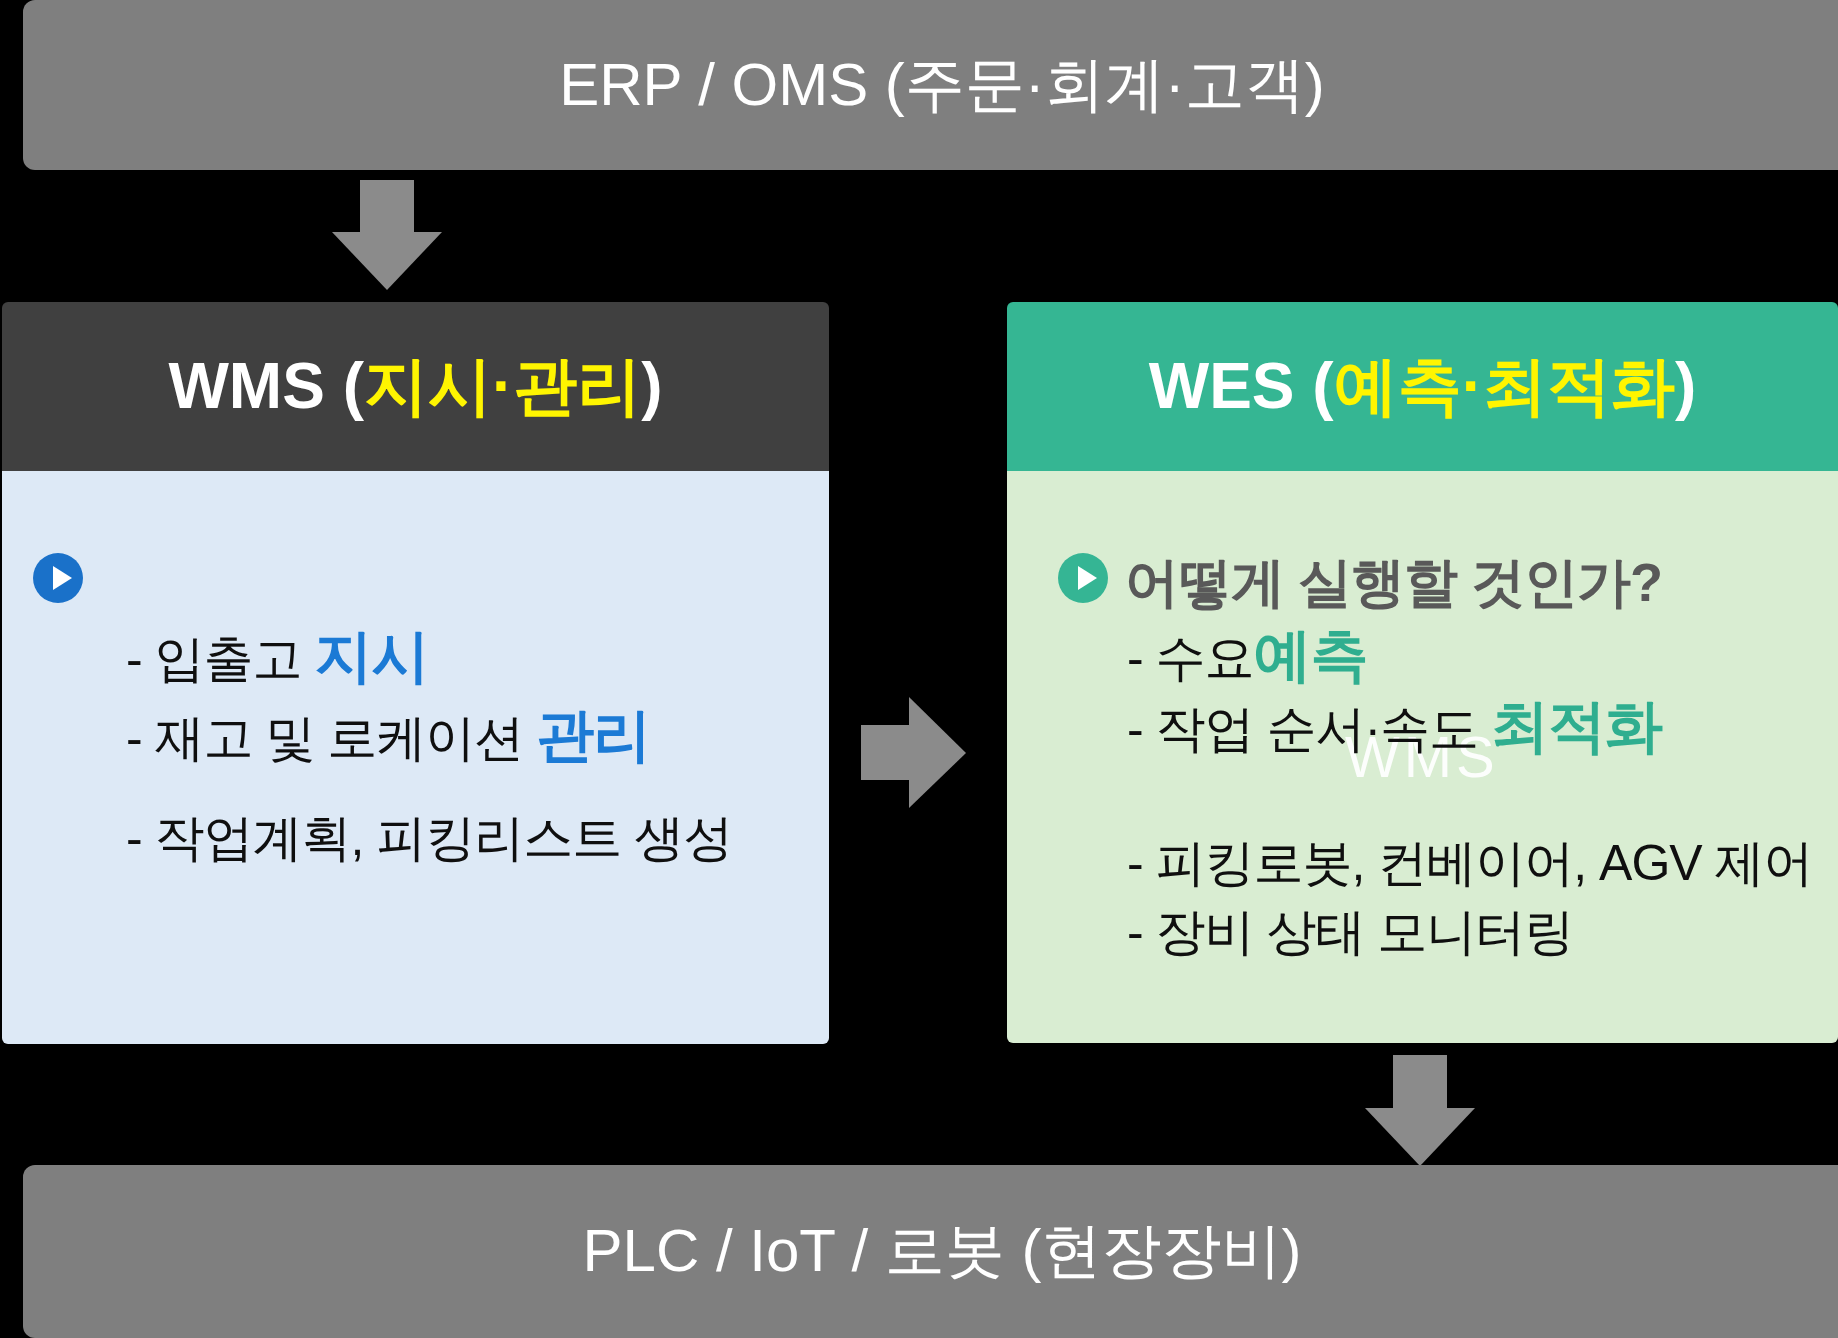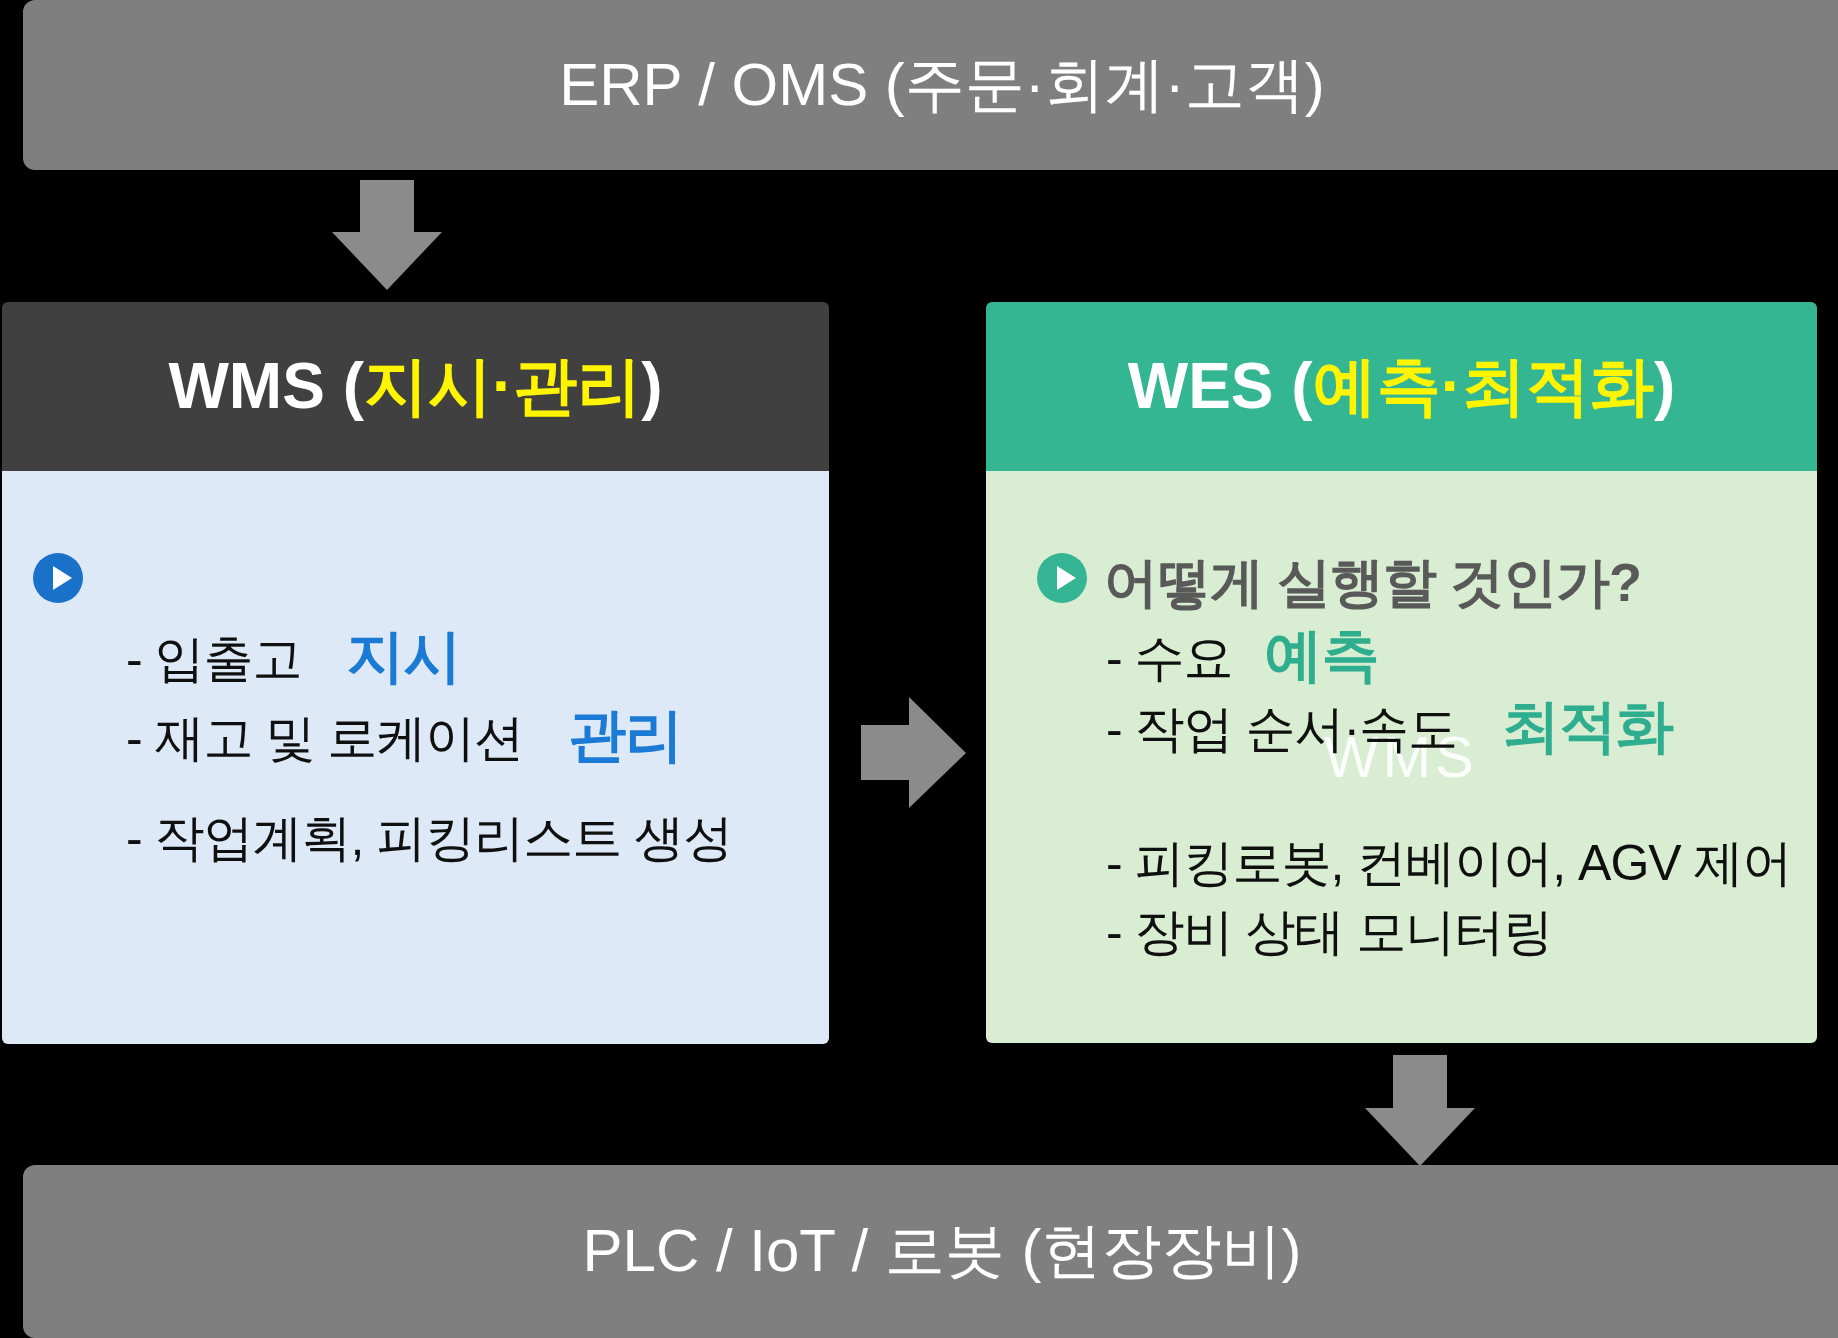--- a/index.html
+++ b/index.html
@@ -18,21 +18,21 @@
   }
   .bar-top{top:0;height:170px;}
   .bar-bottom{top:1165px;height:173px;}
   .bar-label{
     color:#ffffff;font-size:60px;font-weight:500;letter-spacing:0px;
     white-space:nowrap;
   }
   
   .panel{position:absolute;border-radius:6px;}
   .panel-wms{left:2px;top:302px;width:827px;height:742px;}
-  .panel-wes{left:986px;top:302px;width:831px;height:833px;}
+  .panel-wes{left:1007px;top:302px;width:831px;height:833px;}
   .panel-header{
     position:absolute;left:0;top:0;width:100%;height:169px;
     border-radius:6px 6px 0 0;
     display:flex;align-items:center;justify-content:center;
     white-space:nowrap;
   }
   .panel-wms .panel-header{background:#404040;}
   .panel-wes .panel-header{background:#35b693;}
   .panel-title{color:#ffffff;font-size:64px;font-weight:700;}
   .panel-title .hl{color:#fff500;}
@@ -40,21 +40,21 @@
     position:absolute;left:0;top:169px;width:100%;
     border-radius:0 0 6px 6px;
   }
   .panel-wms .panel-body{height:573px;background:#dde9f6;}
   .panel-wes .panel-body{height:572px;background:#d9edd2;}
   
   .line{
     position:absolute;white-space:nowrap;z-index:2;
     color:#0f0f0f;font-size:50px;font-weight:500;letter-spacing:-1px;
   }
-  .line .accent{font-size:58px;font-weight:700;letter-spacing:-1px;margin-left:32px;}
+  .line .accent{font-size:58px;font-weight:700;letter-spacing:-1px;}
   .panel-wms .accent{color:#1b7ad5;}
   .panel-wes .accent{color:#2fae8f;}
   .heading-line{
     position:absolute;left:118px;white-space:nowrap;z-index:2;
     color:#595959;font-size:54px;font-weight:700;letter-spacing:-1px;
   }
   
   .play-icon{position:absolute;width:50px;height:50px;border-radius:50%;z-index:2;}
   .play-icon::after{
     content:"";position:absolute;left:20px;top:13px;width:0;height:0;

